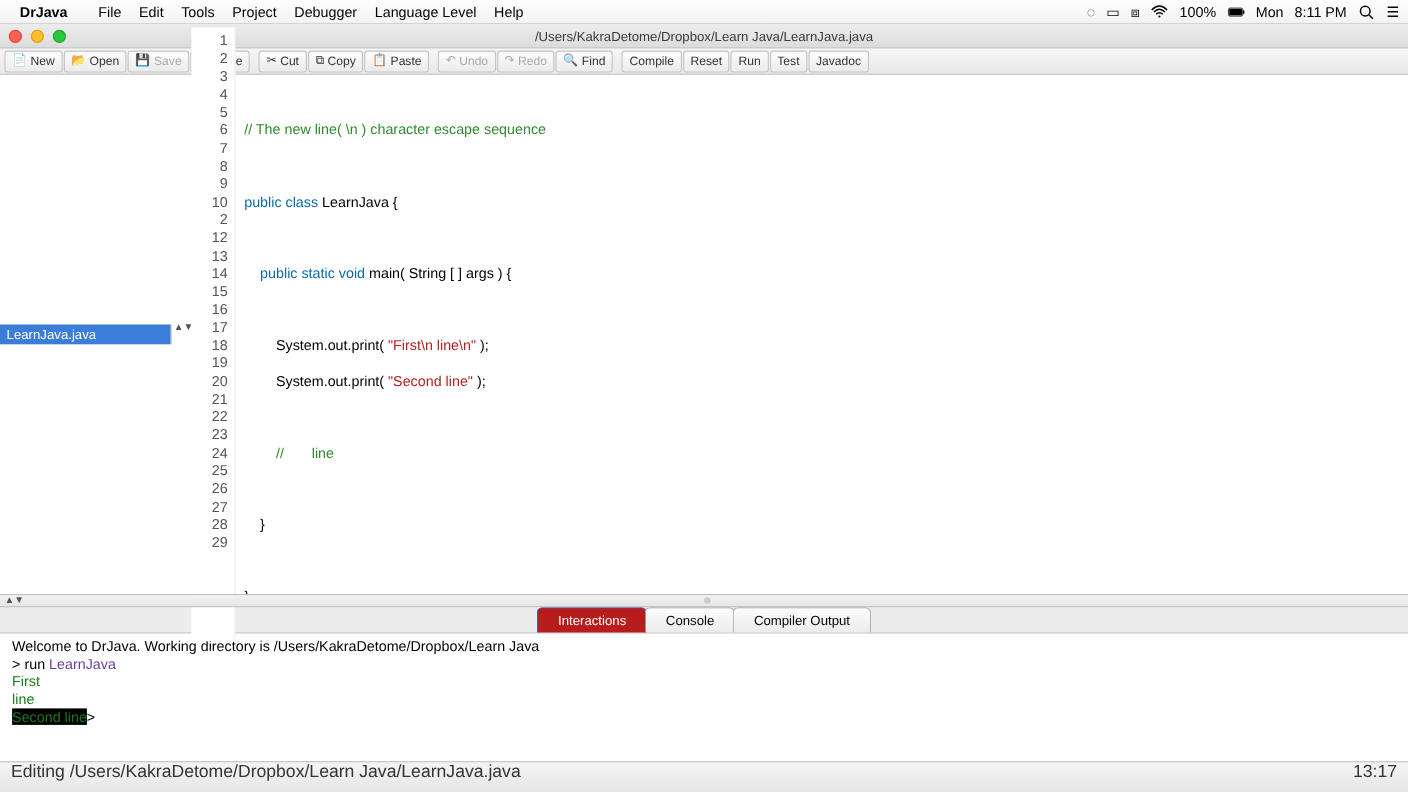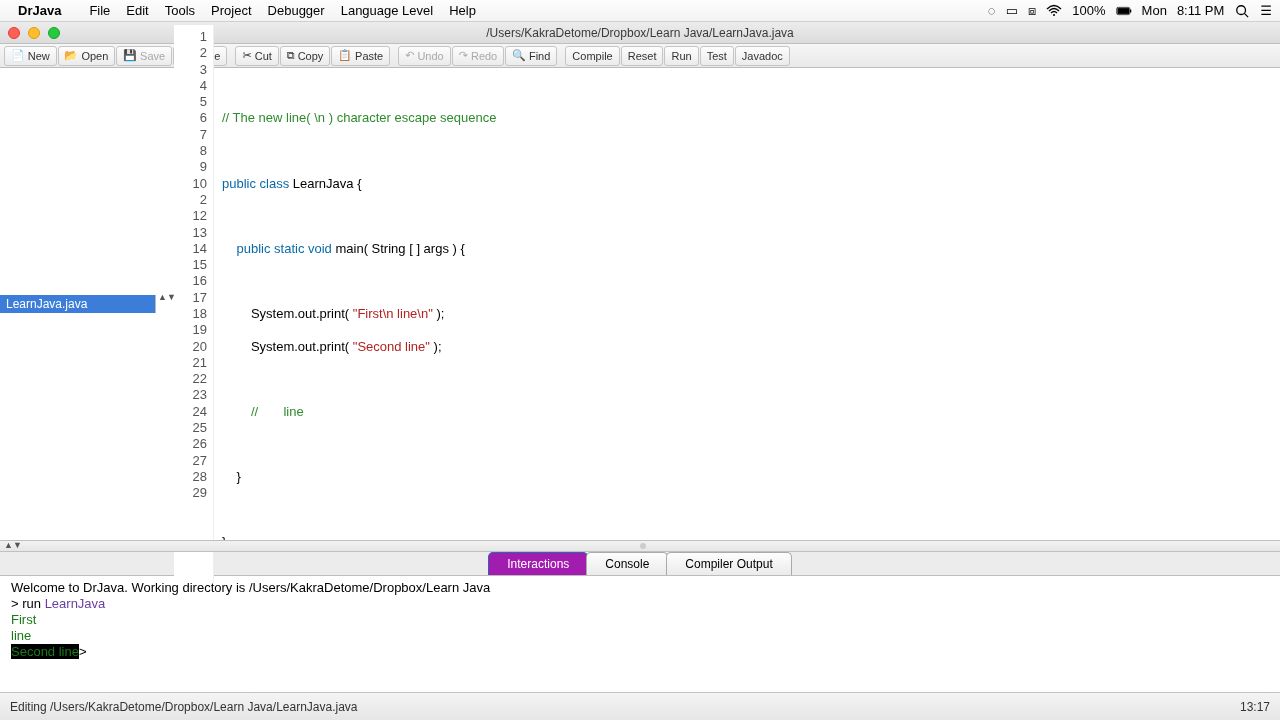--- a/index.html
+++ b/index.html
@@ -46,31 +46,31 @@
 .cm { color:#2e8b2e; }
 .str { color:#b22222; }
 
 
 .tabs-split { height:12px; background:linear-gradient(#f2f2f2,#e6e6e6); border-top:1px solid #c0c0c0; border-bottom:1px solid #c0c0c0; position:relative; }
 .tabs-split .arrs { position:absolute; left:4px; top:-1px; font-size:9px; color:#555; }
 .tabs-split .dot { position:absolute; left:50%; top:2px; width:6px; height:6px; border-radius:50%; background:#ccc; }
 
 .tabrow { height:24px; background:#ececec; display:flex; justify-content:center; align-items:flex-end; border-bottom:1px solid #bcbcbc; }
 .tab { padding:4px 18px; border:1px solid #aaa; border-bottom:none; border-radius:5px 5px 0 0; background:linear-gradient(#fdfdfd,#ebebeb); font-size:12px; margin:0 -1px; cursor:pointer; }
-.tab.active { background:#a21caf; color:#fff; border-color:#2f65b0; }
+.tab.active { background:#b91c1c; color:#fff; border-color:#2f65b0; }
 
 .console { height:116px; background:#fff; padding:4px 11px; font-family:Menlo,Monaco,monospace; font-size:13px; line-height:16px; }
 .console .welcome { color:#000; }
 .console .prompt { color:#000; }
 .console .runcmd { color:#6a3ea0; }
 .console .out { color:#1a7a1a; }
 .console .outsel { background:#000000; color:#1a7a1a; }
 .console .caret { color:#000; }
 
-.status { height:28px; background:linear-gradient(#f4f4f4,#e6e6e6); border-top:1px solid #c4c4c4; display:flex; align-items:center; padding:0 10px; font-size:12px; color:#333; }
+.status { height:28px; background:linear-gradient(#f4f4f4,#e6e6e6); border-top:1px solid #c4c4c4; display:flex; padding:0 10px; font-size:16px; color:#333; }
 .status .right { margin-left:auto; }
 </style>
 </head>
 <body>
 
 <div class="menubar">
   <span class="apple"></span>
   <span class="app">DrJava</span>
   <span class="m">File</span>
   <span class="m">Edit</span>

